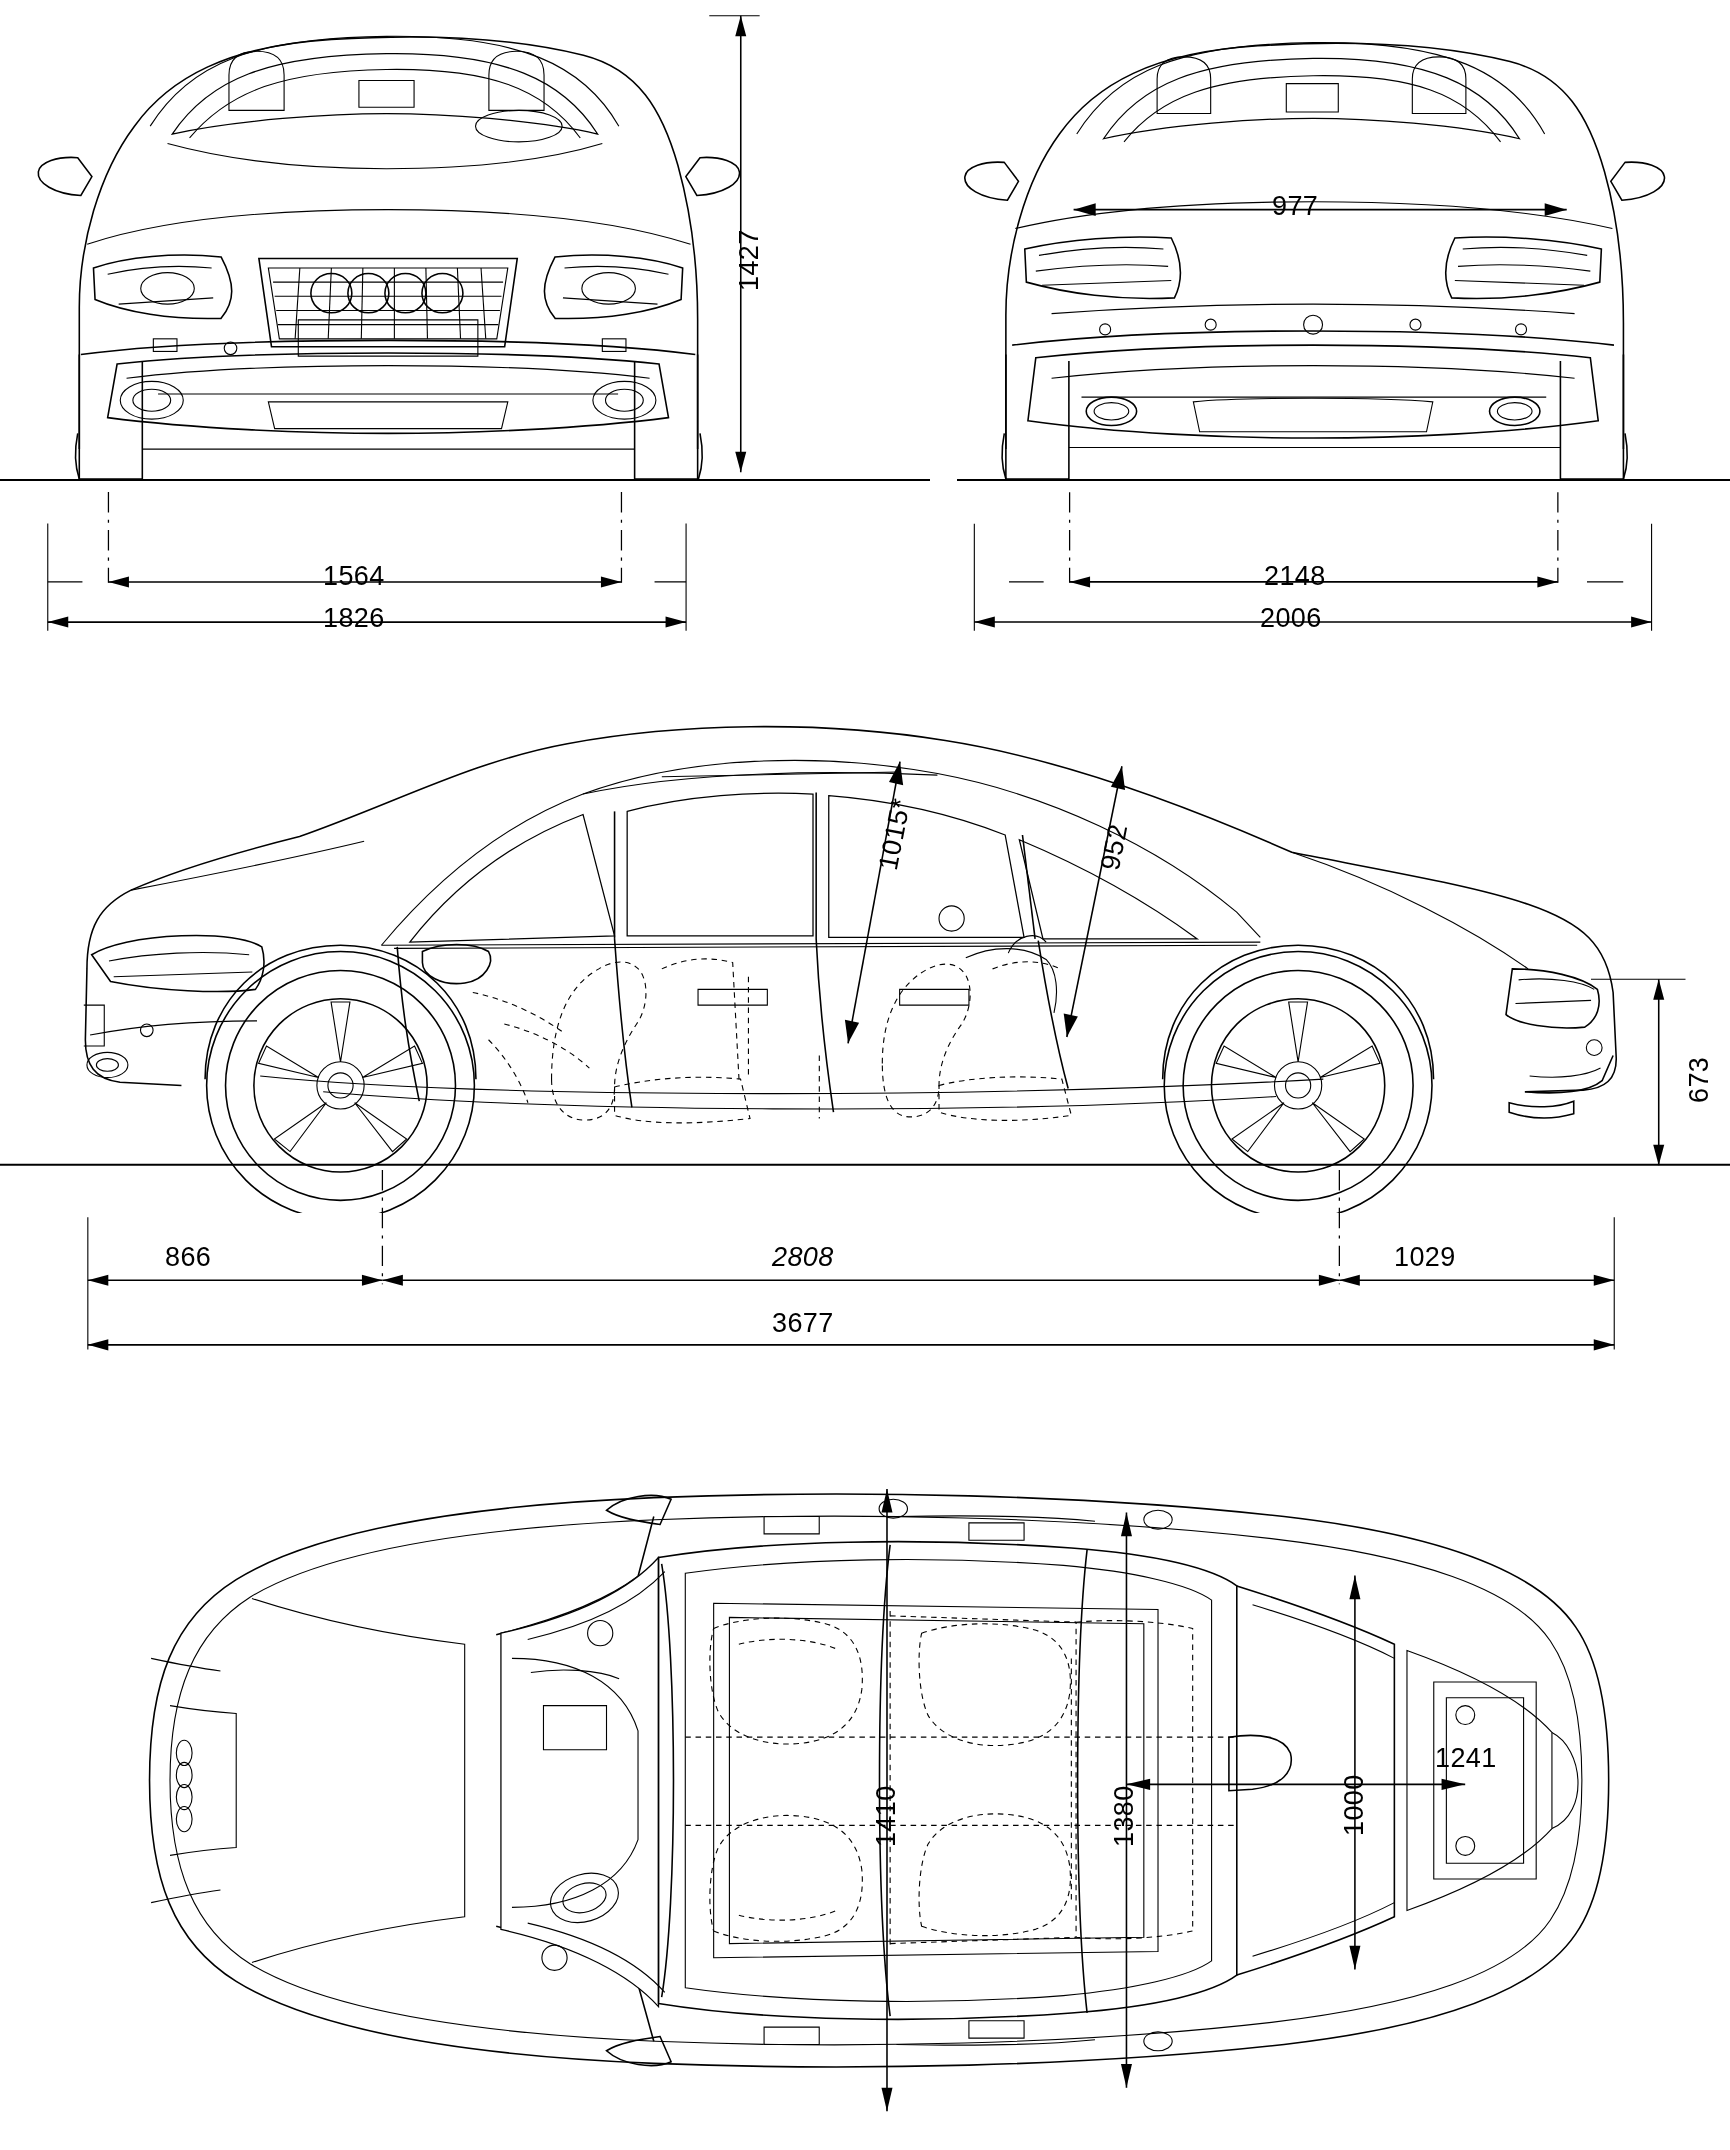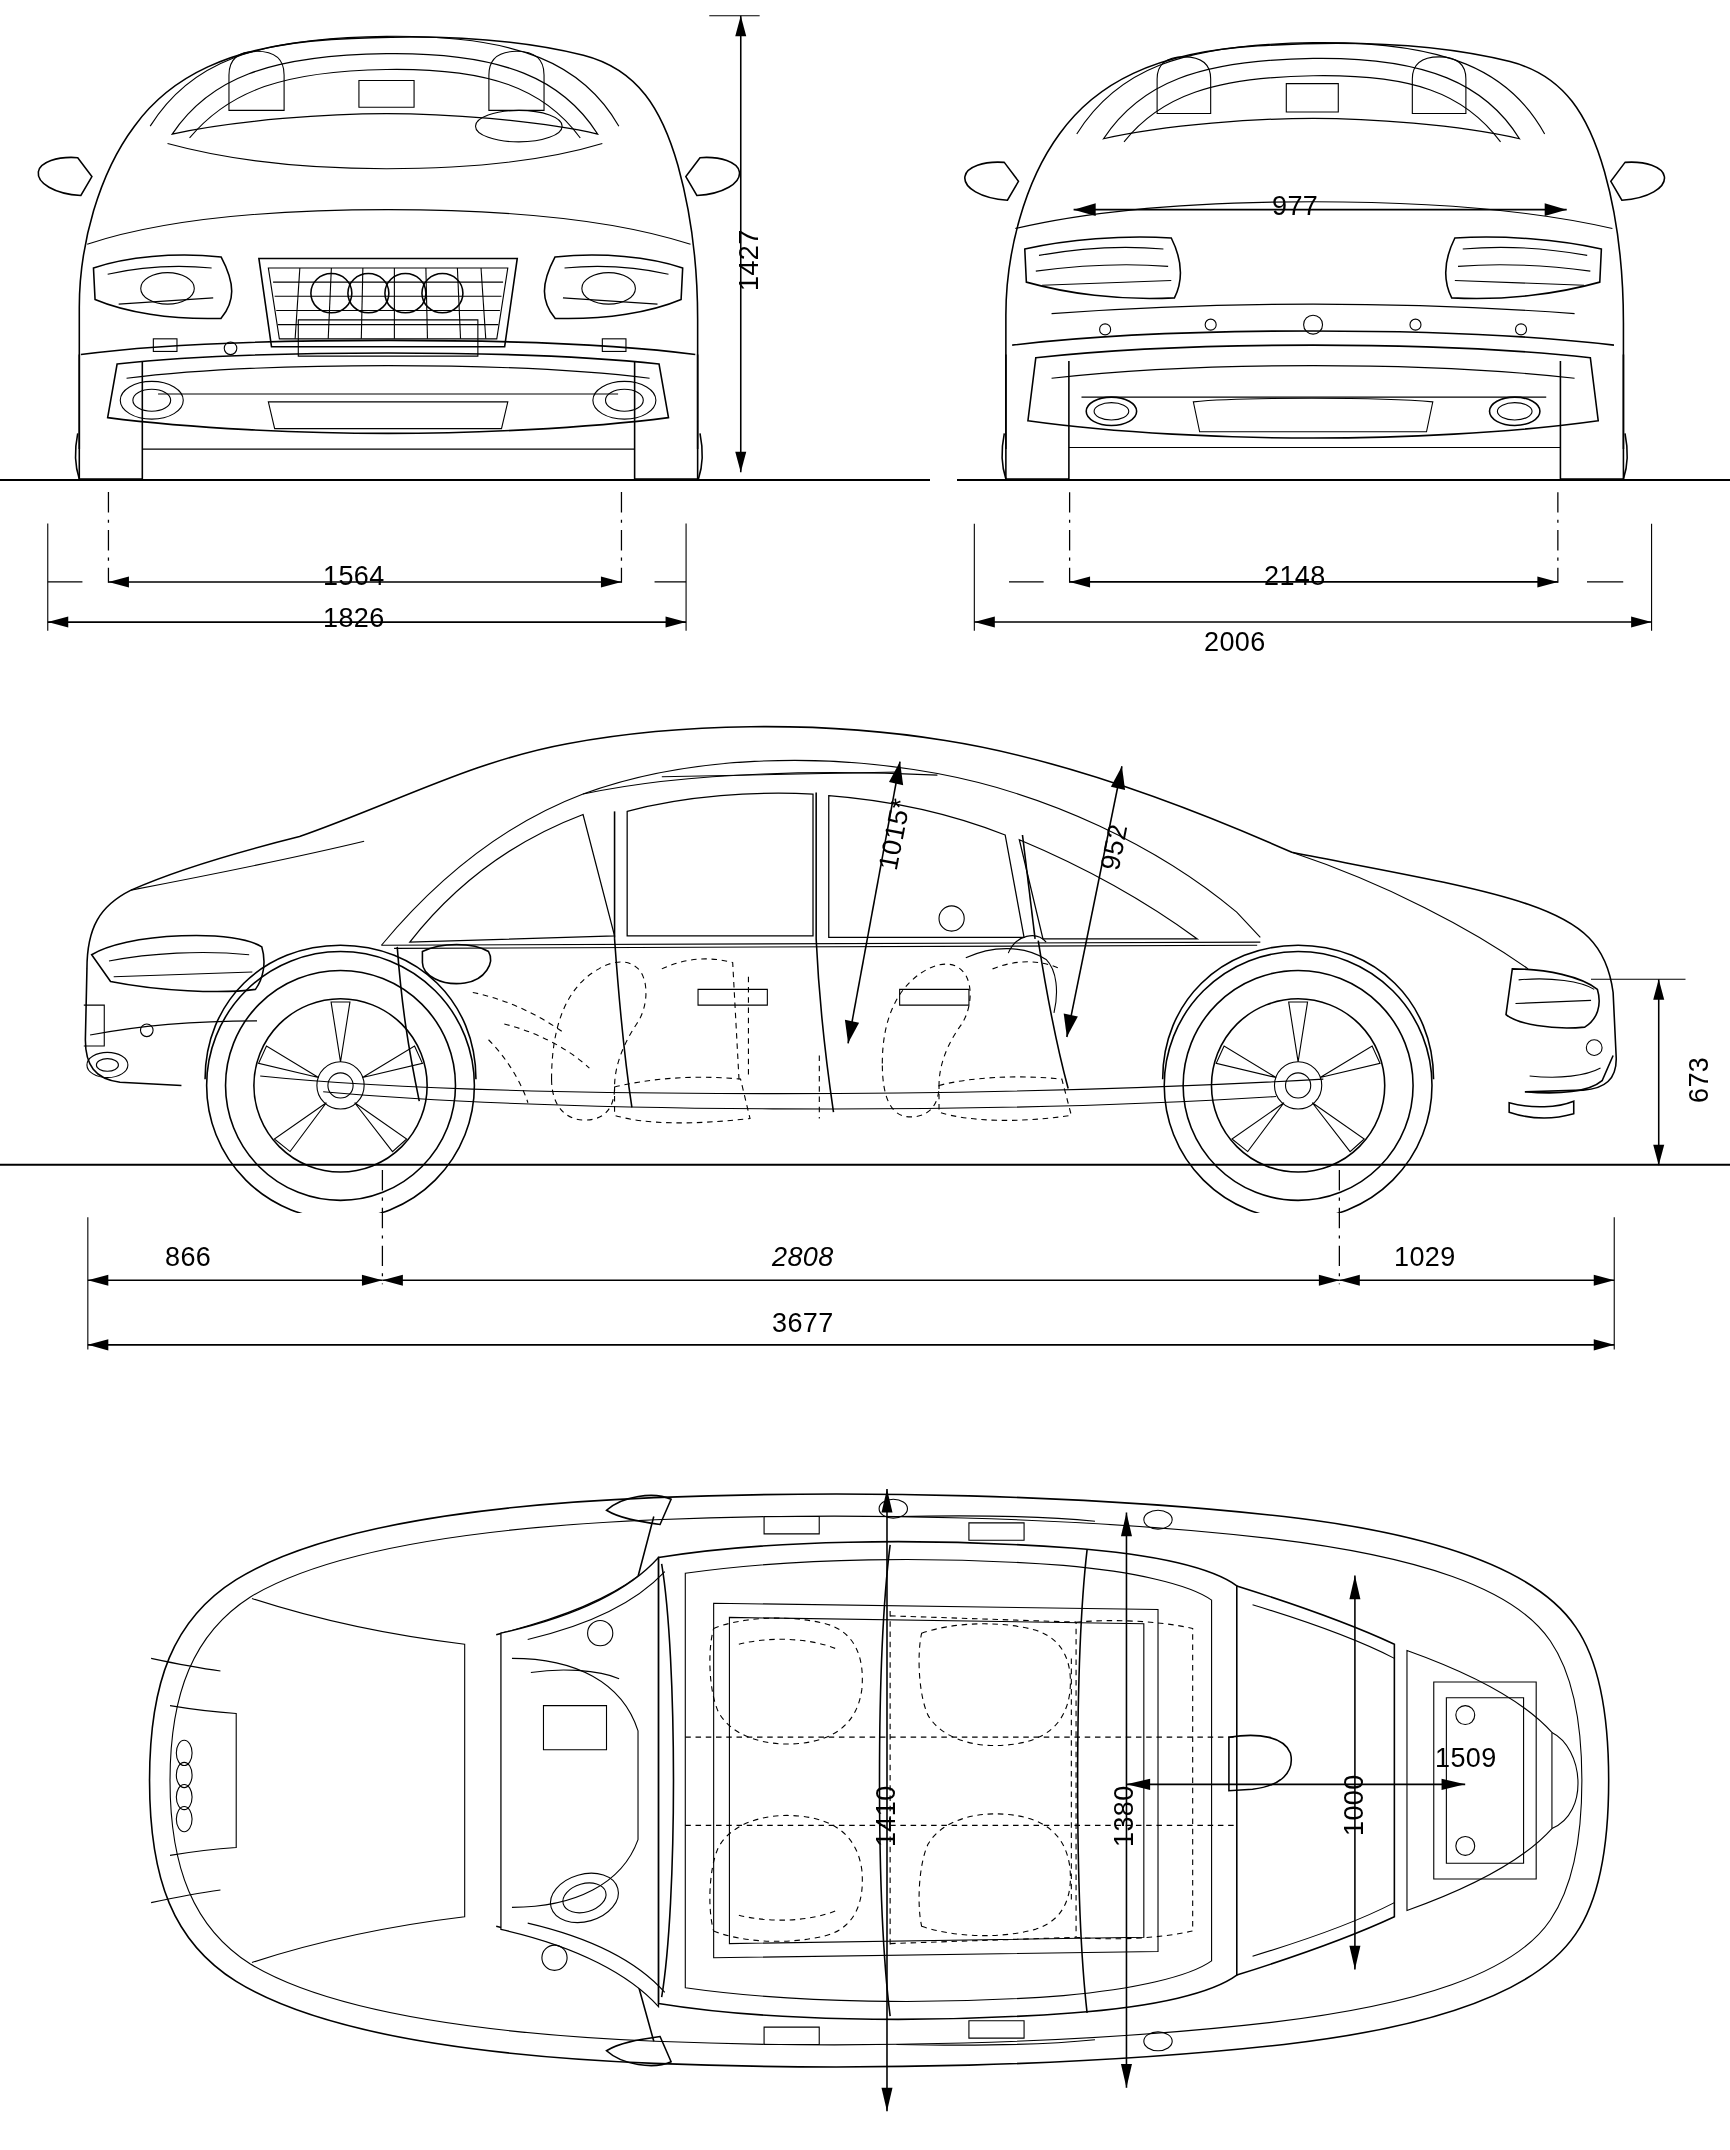--- a/index.html
+++ b/index.html
@@ -231,21 +231,21 @@
     <polygon class="arrowhead" points="763,124 737,117 737,131"></polygon>
     <path class="lnt" d="M66,124 L110,124"></path>
     <path class="lnt" d="M800,124 L846,124"></path>
     <path class="lnt" d="M22,50 L22,186"></path>
     <path class="lnt" d="M882,50 L882,186"></path>
     <path class="dimln" d="M22,175 L882,175"></path>
     <polygon class="arrowhead" points="22,175 48,168 48,182"></polygon>
     <polygon class="arrowhead" points="882,175 856,168 856,182"></polygon>
   </svg>
   <div class="dimtext" style="left:1264px; top:561px;">2148</div>
-  <div class="dimtext" style="left:1204px; top:603px;margin-top:24px;">2006</div>
+  <div class="dimtext" style="left:1260px; top:603px;">2006</div>
 
   <div class="view" style="left:63px; top:709px; width:1615px; height:504px;">
     <svg width="1615" height="504" viewBox="0 0 2050 640">
 
       <path class="ln" d="M30,330 C30,278 46,250 86,230 C140,206 220,182 300,162 C420,120 520,66 640,44 C780,18 960,14 1120,40 C1260,62 1420,120 1560,182 C1680,206 1790,224 1860,248 C1930,272 1960,300 1968,360 L1972,444 C1972,470 1958,482 1930,484 L1856,486"></path>
       <path class="ln" d="M30,330 L28,420 C28,452 40,470 72,474 L150,478"></path>
 
       <path class="lnt" d="M404,300 C474,216 560,146 660,108 C790,60 960,54 1110,82 C1250,108 1390,174 1490,258 L1520,290"></path>
       <path class="lnt" d="M420,304 L1516,300"></path>
 
@@ -500,16 +500,16 @@
     <polygon class="arrowhead" points="660,120 653,150 667,150"></polygon>
     <polygon class="arrowhead" points="660,620 653,590 667,590"></polygon>
 
     <path class="dimln" d="M370,385 L800,385"></path>
     <polygon class="arrowhead" points="370,385 400,378 400,392"></polygon>
     <polygon class="arrowhead" points="800,385 770,378 770,392"></polygon>
   </svg>
   <div class="dimtext vert" style="left:871px; top:1847px;">1410</div>
   <div class="dimtext vert" style="left:1109px; top:1847px;">1380</div>
   <div class="dimtext vert" style="left:1339px; top:1836px;">1000</div>
-  <div class="dimtext" style="left:1435px; top:1743px;">1509</div>
+  <div class="dimtext" style="left:1435px; top:1743px;">1241</div>
 
 </div>
 
 
 </body></html>

